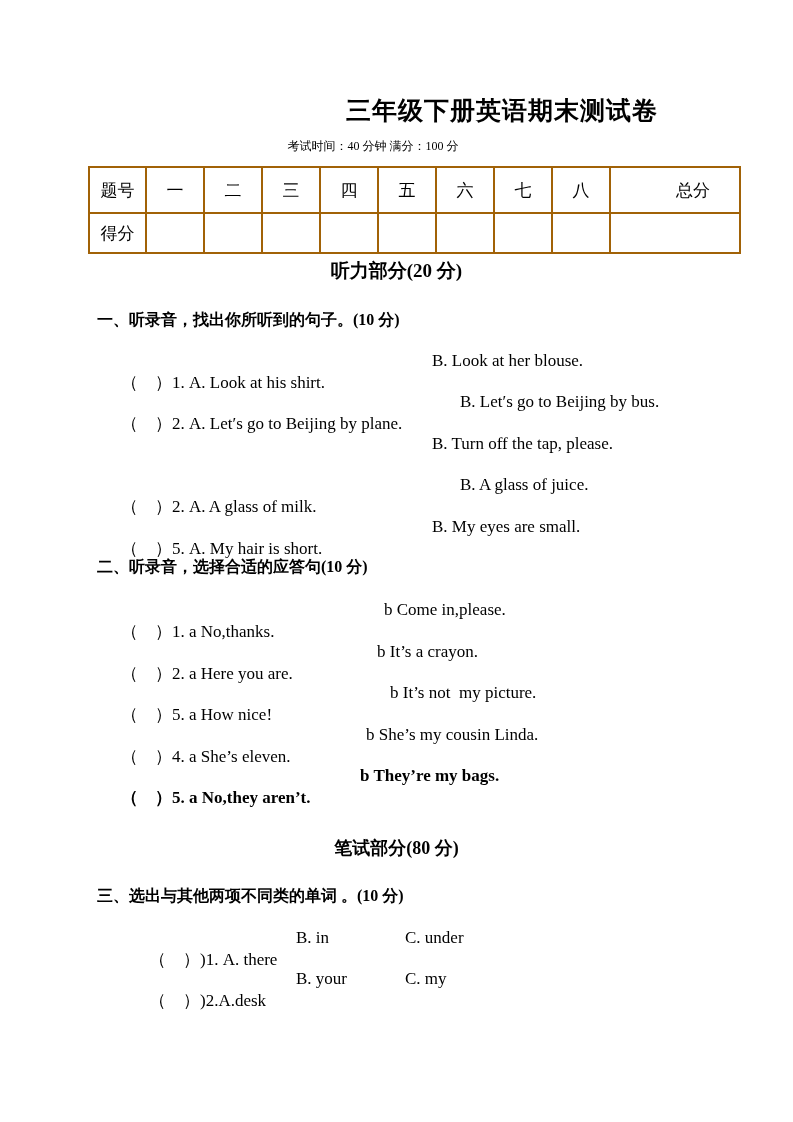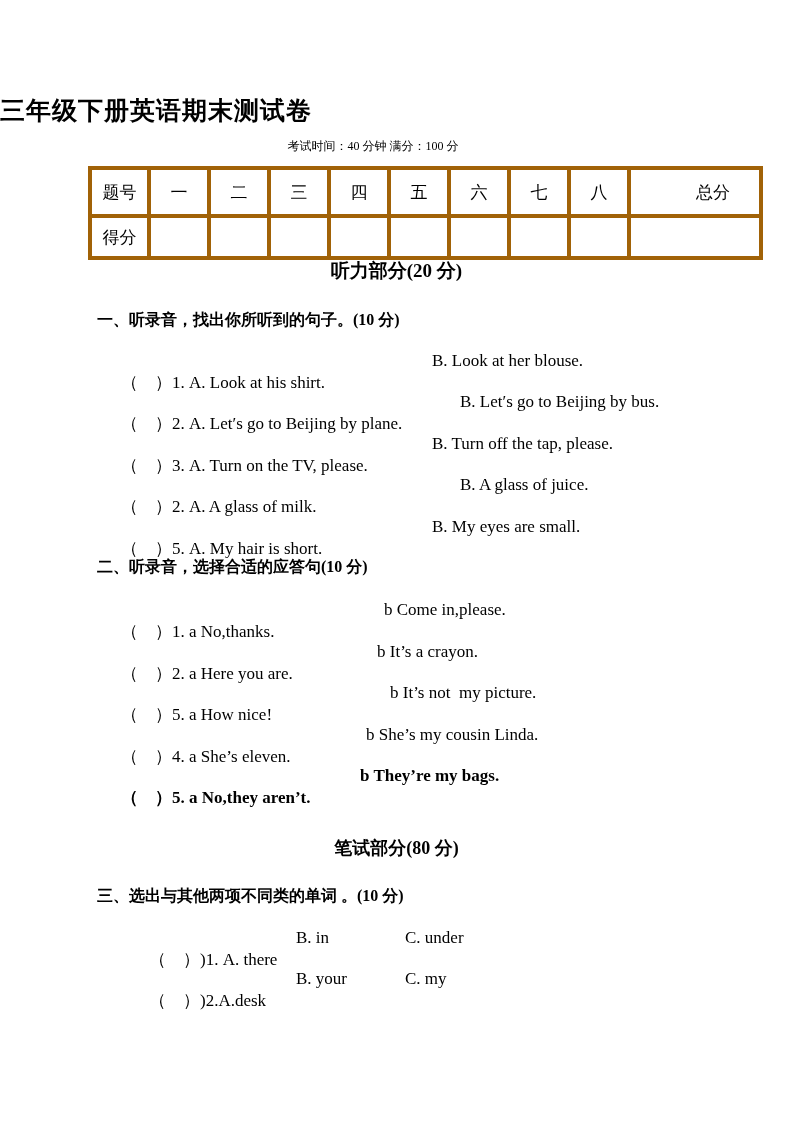--- a/index.html
+++ b/index.html
@@ -23,21 +23,21 @@
     width: 793px;
     height: 1122px;
   }
 
   
   .doc-title {
     position: absolute;
     left: 0;
     top: 96px;
     width: 658px;
-    text-align: left;
+    text-align: right;
     font-size: 25px;
     font-weight: bold;
     letter-spacing: 1px;
     line-height: 1.2;
   }
 
   .doc-subtitle {
     position: absolute;
     left: 0;
     top: 139px;
@@ -49,21 +49,21 @@
 
   
   .score-table {
     position: absolute;
     left: 88px;
     top: 166px;
     border-collapse: collapse;
     table-layout: fixed;
   }
   .score-table td {
-    border: 4px solid #a16207;
+    border: 2px solid #a16207;
     text-align: center;
     vertical-align: middle;
     font-size: 17px;
     padding: 0;
   }
   .score-table tr.head-row td { height: 44px; }
   .score-table tr.score-row td { height: 38px; }
   .score-table td.c-label { width: 55px; }
   .score-table td.c-num   { width: 56px; }
   .score-table td.c-total { width: 92px; padding-left: 36px; }
@@ -142,23 +142,20 @@
   <div class="q-left" style="left:104px; top:351px; font-size:17px;">
     <span>（　）</span><span>1. A. Look at his shirt.</span>
   </div>
   <div class="q-optb" style="left:432px; top:351px; font-size:17px;">B. Look at her blouse.</div>
 
   <div class="q-left" style="left:104px; top:392px; font-size:17px;">
     <span>（　）</span><span>2. A. Let′s go to Beijing by plane.</span>
   </div>
   <div class="q-optb" style="left:460px; top:392px; font-size:17px;">B. Let′s go to Beijing by bus.</div>
 
-  <div class="q-left" style="left:104px; top:434px; font-size:17px;">
-    <span>（　）</span><span>3. A. Turn on the TV, please.</span>
-  </div>
   <div class="q-optb" style="left:432px; top:434px; font-size:17px;">B. Turn off the tap, please.</div>
 
   <div class="q-left" style="left:104px; top:475px; font-size:17px;">
     <span>（　）</span><span>2. A. A glass of milk.</span>
   </div>
   <div class="q-optb" style="left:460px; top:475px; font-size:17px;">B. A glass of juice.</div>
 
   <div class="q-left" style="left:104px; top:517px; font-size:17px;">
     <span>（　）</span><span>5. A. My hair is short.</span>
   </div>

